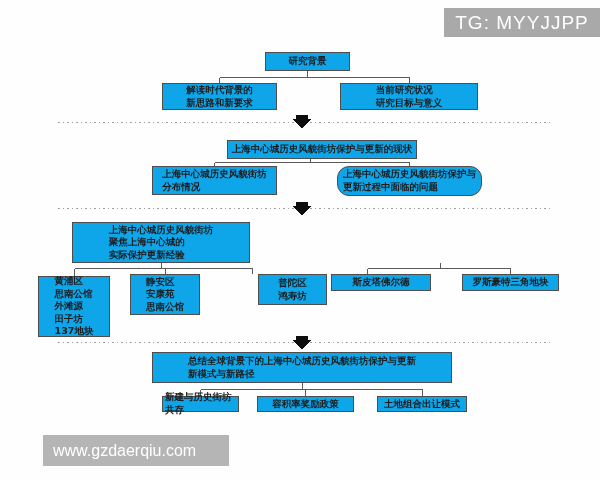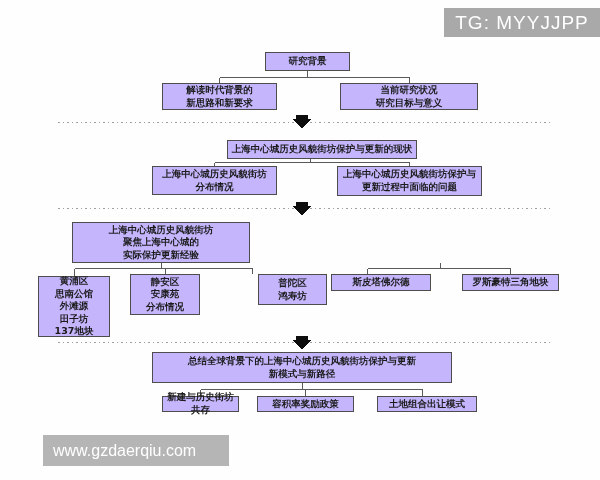--- a/index.html
+++ b/index.html
@@ -7,23 +7,23 @@
     --separator:#a0a0a0; --arrow:#0d0d0d;
     --wm-top:#a9a9a9; --wm-bottom:#b5b5b5;
   }
   html,body{margin:0;padding:0;}
   body{width:600px;height:480px;background:#ffffff;
        font-family:"DejaVu Sans","Liberation Sans",sans-serif;}
   #stage{position:relative;width:600px;height:480px;overflow:hidden;background:#fefefe;}
   svg.connectors{position:absolute;left:0;top:0;width:600px;height:480px;}
   .box{
     position:absolute;box-sizing:border-box;
-    border:1px solid var(--border);background:#c4b5fd;color:var(--text);
+    border:1px solid var(--border);background:#0ea5e9;color:var(--text);
     font-size:9.5px;font-weight:700;line-height:1.32;
-    display:flex;align-items:center;justify-content:center;text-align:center;
+    display:flex;align-items:center;justify-content:center;text-align:left;
     white-space:pre-line;padding:1px 2px;
   }
   .wm{
     position:absolute;color:#ffffff;display:flex;align-items:center;
     font-family:"Liberation Sans",sans-serif;font-weight:400;
   }
   .wm-top{left:444px;top:8px;width:156px;height:29px;background:var(--wm-top);
           font-size:19px;justify-content:center;letter-spacing:1px;}
   .wm-bottom{left:0px;top:435px;width:186px;height:31px;background:var(--wm-bottom);
           font-size:16px;justify-content:flex-start;padding-left:10px;box-sizing:border-box;margin-left:43px;}
@@ -58,42 +58,42 @@
 
   <div class="box" style="left:265px;top:52px;width:85px;height:19px;">研究背景</div>
   <div class="box" style="left:162px;top:83px;width:115px;height:27px;">解读时代背景的
 新思路和新要求</div>
   <div class="box" style="left:340px;top:83px;width:138px;height:27px;">当前研究状况
 研究目标与意义</div>
 
   <div class="box" style="left:215px;top:140px;width:190px;height:19px;margin-left:12px;">上海中心城历史风貌街坊保护与更新的现状</div>
   <div class="box" style="left:152px;top:166px;width:125px;height:29px;">上海中心城历史风貌街坊
 分布情况</div>
-  <div class="box" style="left:337px;top:166px;width:145px;height:30px;">上海中心城历史风貌街坊保护与
+  <div class="box" style="left:337px;top:166px;width:145px;height:30px;border-radius:12px;">上海中心城历史风貌街坊保护与
 更新过程中面临的问题</div>
 
   <div class="box" style="left:72px;top:222px;width:178px;height:41px;">上海中心城历史风貌街坊
 聚焦上海中心城的
 实际保护更新经验</div>
 
   <div class="box" style="left:38px;top:276px;width:72px;height:61px;">黄浦区
 思南公馆
 外滩源
 田子坊
 137地块</div>
   <div class="box" style="left:130px;top:274px;width:70px;height:41px;">静安区
 安康苑
-分布情况</div>
+思南公馆</div>
   <div class="box" style="left:218px;top:274px;width:69px;height:31px;margin-left:40px;">普陀区
 鸿寿坊</div>
   <div class="box" style="left:318px;top:274px;width:100px;height:17px;margin-left:13px;">斯皮塔佛尔德</div>
   <div class="box" style="left:462px;top:274px;width:97px;height:17px;">罗斯豪特三角地块</div>
 
   <div class="box" style="left:152px;top:352px;width:300px;height:31px;">总结全球背景下的上海中心城历史风貌街坊保护与更新
 新模式与新路径</div>
   <div class="box" style="left:162px;top:396px;width:77px;height:16px;">新建与历史街坊共存</div>
   <div class="box" style="left:257px;top:396px;width:97px;height:16px;">容积率奖励政策</div>
-  <div class="box" style="left:377px;top:396px;width:100px;height:16px;">土地组合出让模式</div>
+  <div class="box" style="left:377px;top:396px;width:90px;height:16px;">土地组合出让模式</div>
 
   <div class="wm wm-top">TG: MYYJJPP</div>
   <div class="wm wm-bottom">www.gzdaerqiu.com</div>
 
 </div>
 
 </body></html>

